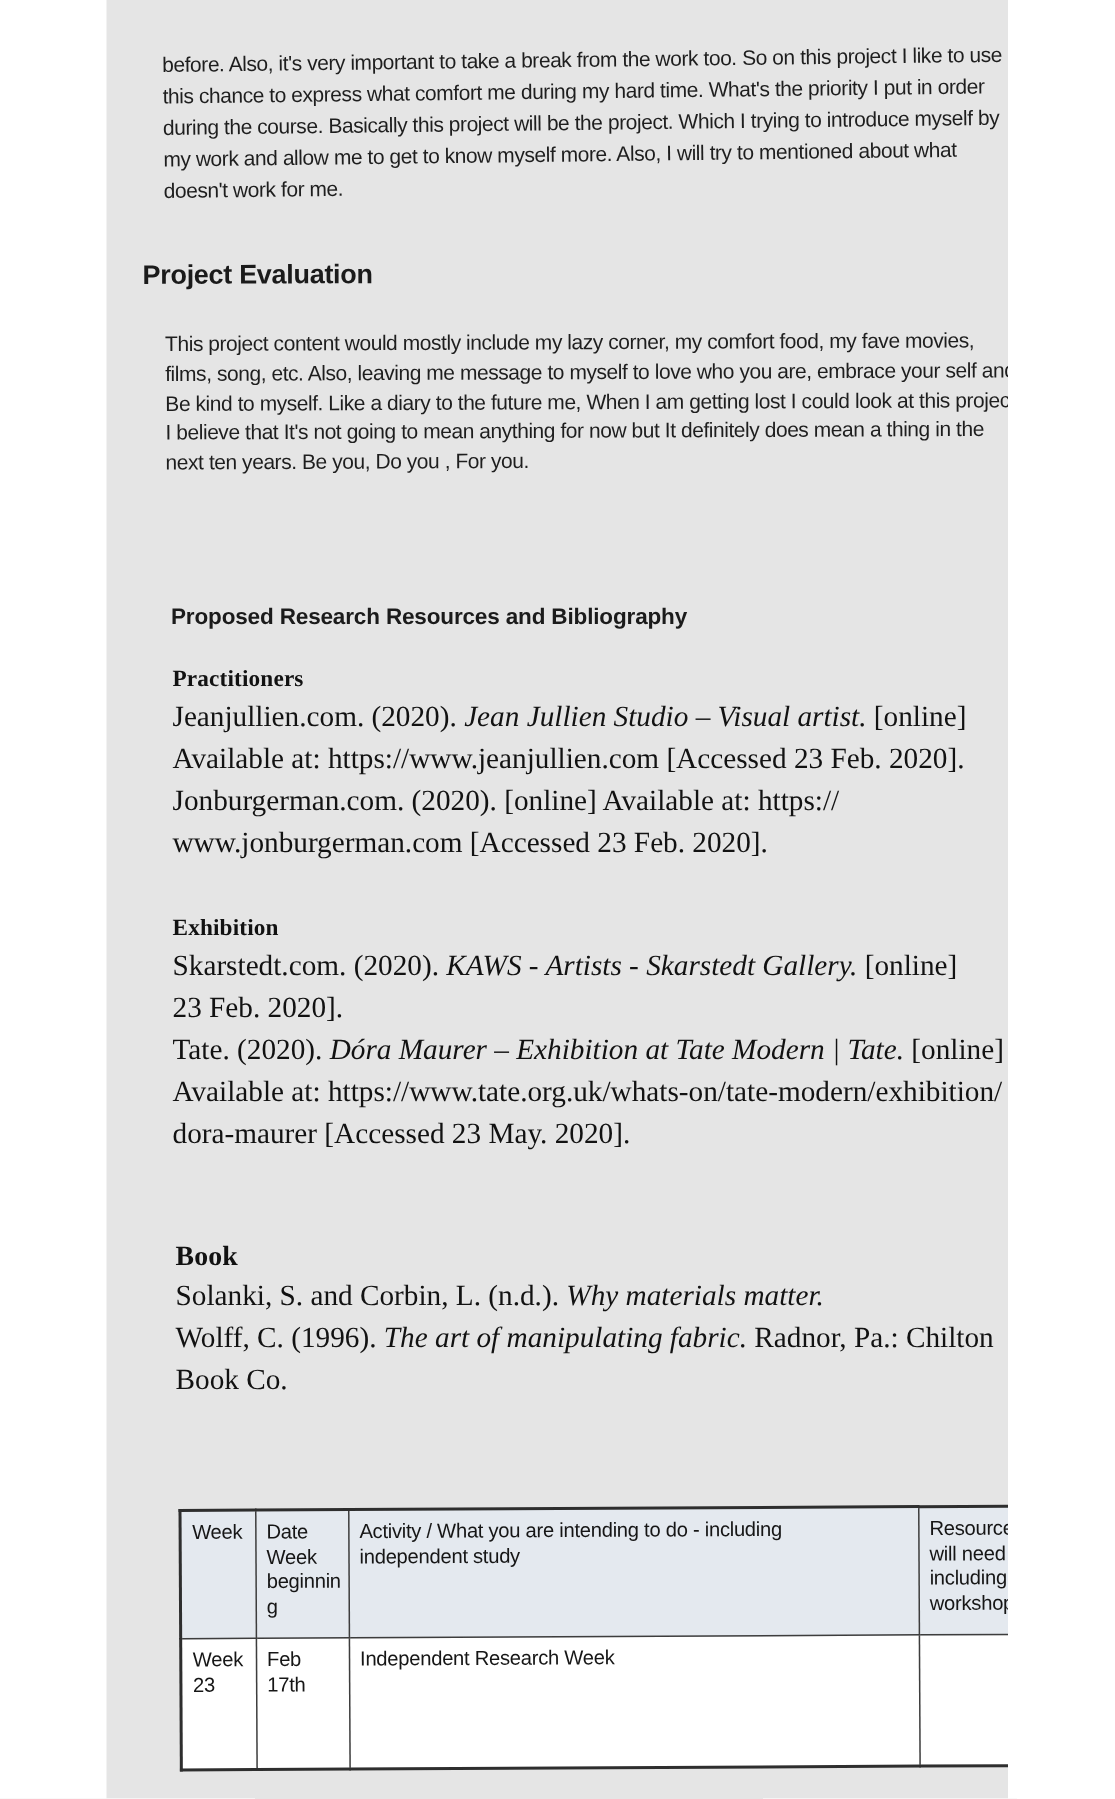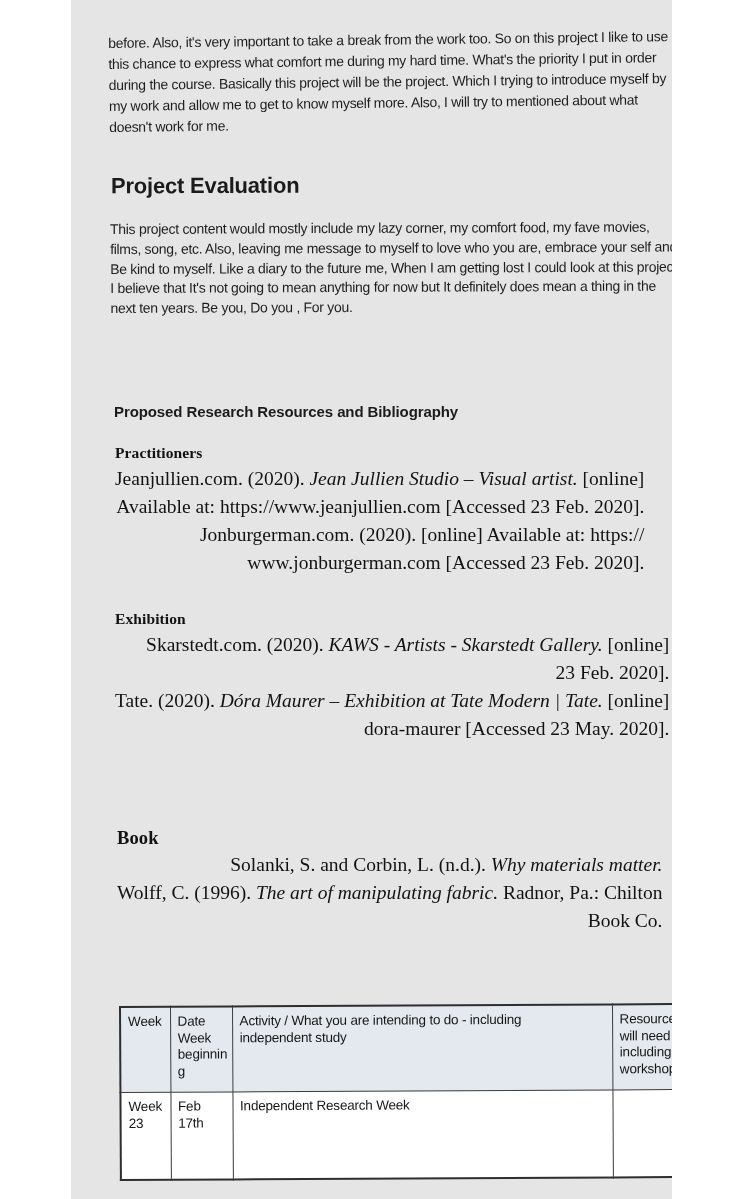--- a/index.html
+++ b/index.html
@@ -9,27 +9,27 @@
     font-family:"Liberation Sans",sans-serif;color:#1b1b1b;
   }
   .abs{position:absolute;}
   .sans{font-family:"Liberation Sans",sans-serif;}
   .serif{font-family:"Liberation Serif",serif;color:#121212;}
   .para{
     white-space:pre;font-size:14px;letter-spacing:-0.3px;
     line-height:21px;color:#1e1e1e;
   }
   #intro{left:37px;top:33px;transform:rotate(-0.7deg);transform-origin:0 0;}
-  #eval-h{left:40px;top:173px;font-size:22px;font-weight:700;letter-spacing:-0.2px;transform:rotate(-0.2deg);}
+  #eval-h{left:24px;top:173px;font-size:18px;font-weight:700;letter-spacing:-0.2px;transform:rotate(-0.2deg);}
   #eval-body{left:39px;top:220px;line-height:19.8px;transform:rotate(-0.25deg);transform-origin:0 0;}
   #bib-h{left:43px;top:403px;font-size:15px;font-weight:700;letter-spacing:-0.1px;}
   .bib-sec{position:absolute;}
   .bib-title{font-weight:700;font-size:15.5px;line-height:18px;letter-spacing:0.1px;}
   .bib-lines{margin-top:3px;font-size:19.5px;line-height:28px;white-space:nowrap;}
-  .bib-line{white-space:nowrap;text-align:right;}
+  .bib-line{white-space:nowrap;}
   .bib-line .it{font-style:italic;}
   #sec-practitioners{left:44px;top:444px;}
   #sec-exhibition{left:44px;top:610px;}
   #sec-book{left:46px;top:828px;}
   #sec-book .bib-title{font-size:18.5px;line-height:20px;}
   #plan-h{left:47px;top:949px;font-size:16.5px;font-weight:700;letter-spacing:-0.2px;transform:rotate(-0.2deg);}
   .tablewrap{position:absolute;left:48px;top:1006px;transform:rotate(-0.3deg);transform-origin:0 0;}
   table.timetable{
     border-collapse:collapse;table-layout:fixed;width:666px;
     border:2.2px solid #2e2e2e;
@@ -74,20 +74,21 @@
         <div class="bib-line"><span>www.jonburgerman.com [Accessed 23 Feb. 2020].</span></div>
       </div>
   </div>
 
   <div id="sec-exhibition" class="bib-sec serif">
     <div class="bib-title">Exhibition</div>
     <div class="bib-lines">
         <div class="bib-line"><span>Skarstedt.com. (2020). </span><span class="it">KAWS - Artists - Skarstedt Gallery.</span><span> [online]</span></div>
         <div class="bib-line"><span>23 Feb. 2020].</span></div>
         <div class="bib-line"><span>Tate. (2020). </span><span class="it">Dóra Maurer – Exhibition at Tate Modern | Tate.</span><span> [online]</span></div>
+        <div class="bib-line"><span>Available at: https://www.tate.org.uk/whats-on/tate-modern/exhibition/</span></div>
         <div class="bib-line"><span>dora-maurer [Accessed 23 May. 2020].</span></div>
       </div>
   </div>
 
   <div id="sec-book" class="bib-sec serif">
     <div class="bib-title">Book</div>
     <div class="bib-lines">
         <div class="bib-line"><span>Solanki, S. and Corbin, L. (n.d.). </span><span class="it">Why materials matter.</span></div>
         <div class="bib-line"><span>Wolff, C. (1996). </span><span class="it">The art of manipulating fabric.</span><span> Radnor, Pa.: Chilton</span></div>
         <div class="bib-line"><span>Book Co.</span></div>

